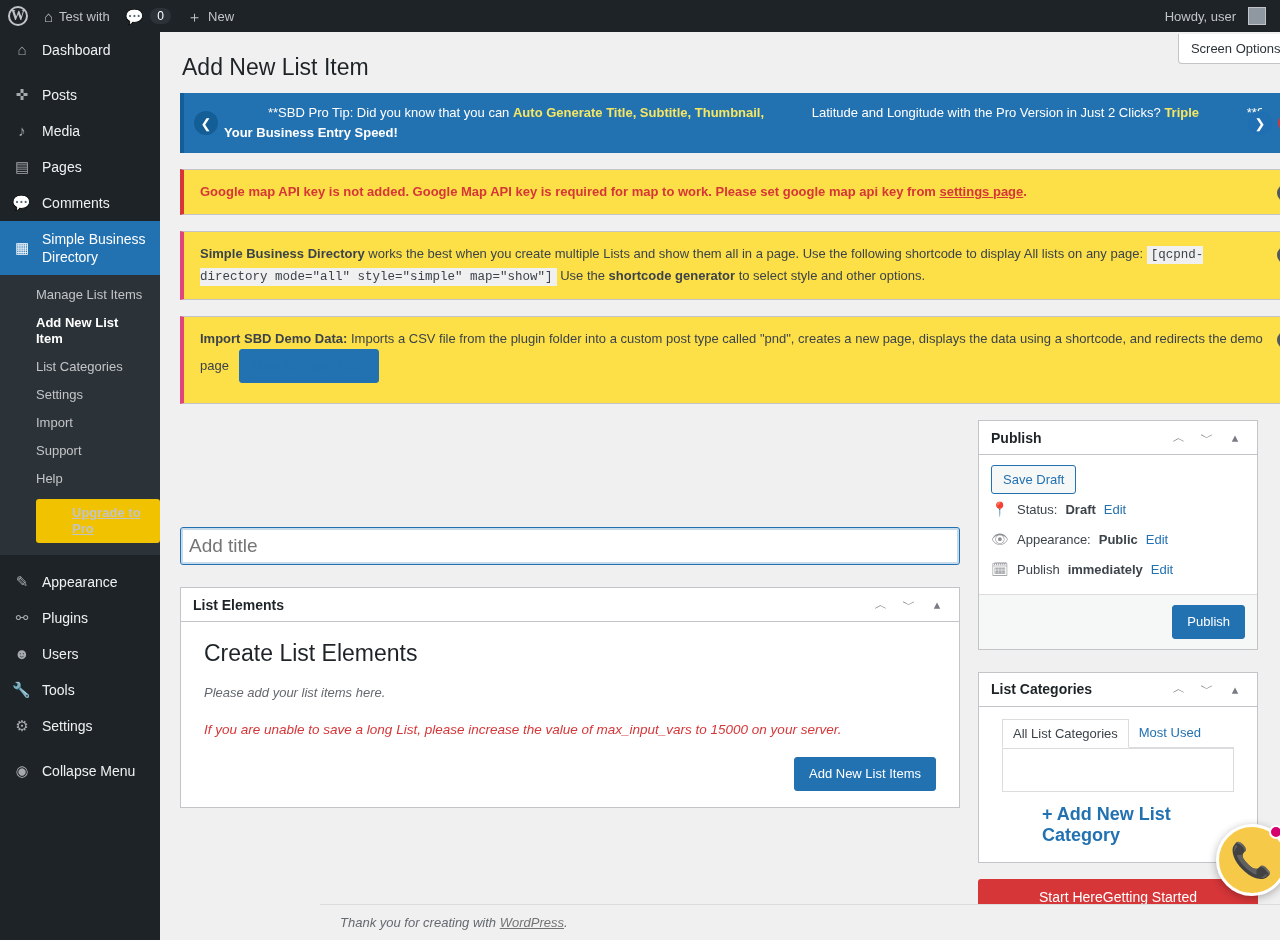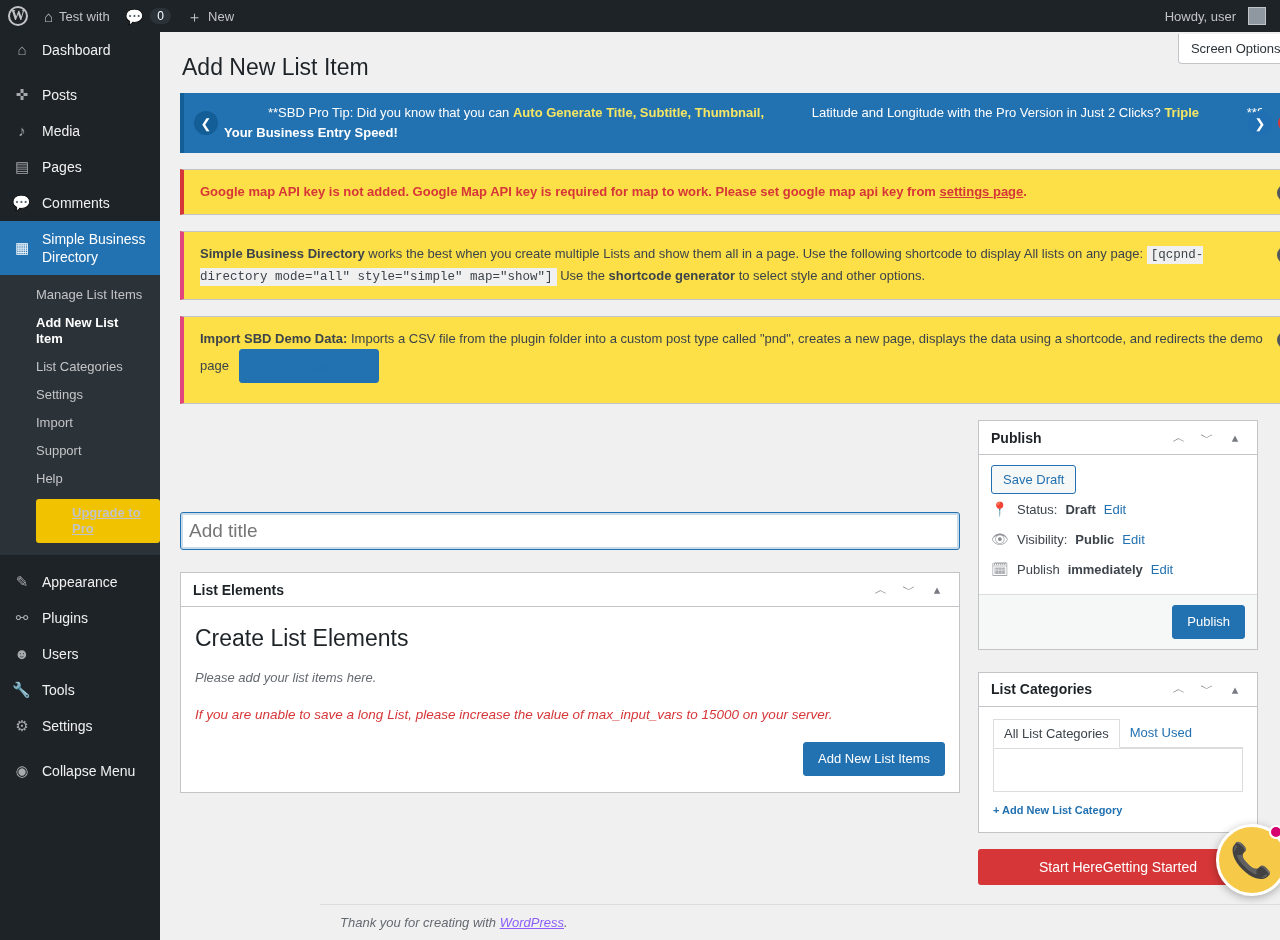--- a/index.html
+++ b/index.html
@@ -193,21 +193,21 @@
     padding: 0 8px 0 12px; height: 34px;
   }
   .postbox-header h2 {
     margin: 0; font-size: 14px; font-weight: bold; color: #1d2327; flex: 1;
   }
   .hdr-btn {
     width: 28px; height: 30px; color: #787c82;
     display: flex; align-items: center; justify-content: center;
     font-size: 13px;
   }
-  .inside { padding: 12px 14px 16px; }
+  .inside { padding: 12px 23px 16px; }
   .inside h2.big {
     margin: 6px 0 18px; font-size: 23px; font-weight: 400; color: #1d2327;
   }
   .muted-italic { color: #646970; font-style: italic; font-size: 13px; margin: 0 0 22px; }
   .warn-italic { color: #d63638; font-style: italic; font-size: 13.5px; margin: 0 0 20px; }
   .btn-primary {
     display: inline-block; background: #2271b1; color: #fff;
     border: 1px solid #2271b1; border-radius: 3px;
     padding: 8px 14px; font-size: 13px; line-height: 1.2;
   }
@@ -241,39 +241,39 @@
     padding: 6px 10px; color: #2271b1;
   }
   .cat-tabs .tab.active {
     background: #fff; border: 1px solid #dcdcde; border-bottom-color: #fff;
     margin-bottom: -1px; color: #3c434a;
   }
   .cat-list {
     height: 44px; border: 1px solid #dcdcde; background: #fff;
     margin-top: 0;
   }
-  .add-cat-link { display: block; margin-top: 12px; color: #2271b1; font-weight: bold; font-size: 11px; }
+  .add-cat-link { display: block; margin-top: 12px; color: #2271b1; font-weight: bold; font-size: 18px; margin-left: 40px; }
 
   .start-here-btn {
     display: block; width: 100%; margin-top: 16px;
     background: #d63638; color: #fff; text-align: center;
     padding: 10px 8px; font-size: 14px; border-radius: 3px;
   }
 
   
   #footer {
     position: absolute; left: 160px; bottom: 0;
     width: 1120px; padding: 10px 20px;
     border-top: 1px solid #dcdcde;
     background: #f0f0f1;
     display: flex; align-items: center;
     font-size: 13px; color: #646970; font-style: italic;
   }
   #footer .left { flex: 1; }
-  #footer a { color: #8b5cf6; }
+  #footer a { color: #737373; }
 
   
   .float-widget {
     position: absolute; right: 40px; bottom: 44px;
     width: 72px; height: 72px; border-radius: 50%;
     background: #f7c948;
     border: 3px solid #fff;
     box-shadow: 0 2px 8px rgba(0,0,0,0.3);
     display: flex; align-items: center; justify-content: center;
     color: #b06a00; font-size: 34px;
@@ -454,21 +454,21 @@
           <a href="#" class="btn-secondary">Save Draft</a>
 
           <div class="misc-row">
             <span class="ico">📍</span>
             <span>Status:</span>
             <b>Draft</b>
             <a href="#">Edit</a>
           </div>
           <div class="misc-row">
             <span class="ico">👁</span>
-            <span>Visibility:</span>
+            <span>Appearance:</span>
             <b>Public</b>
             <a href="#">Edit</a>
           </div>
           <div class="misc-row">
             <span class="ico">🗓</span>
             <span>Publish</span>
             <b>immediately</b>
             <a href="#">Edit</a>
           </div>
         </div>

